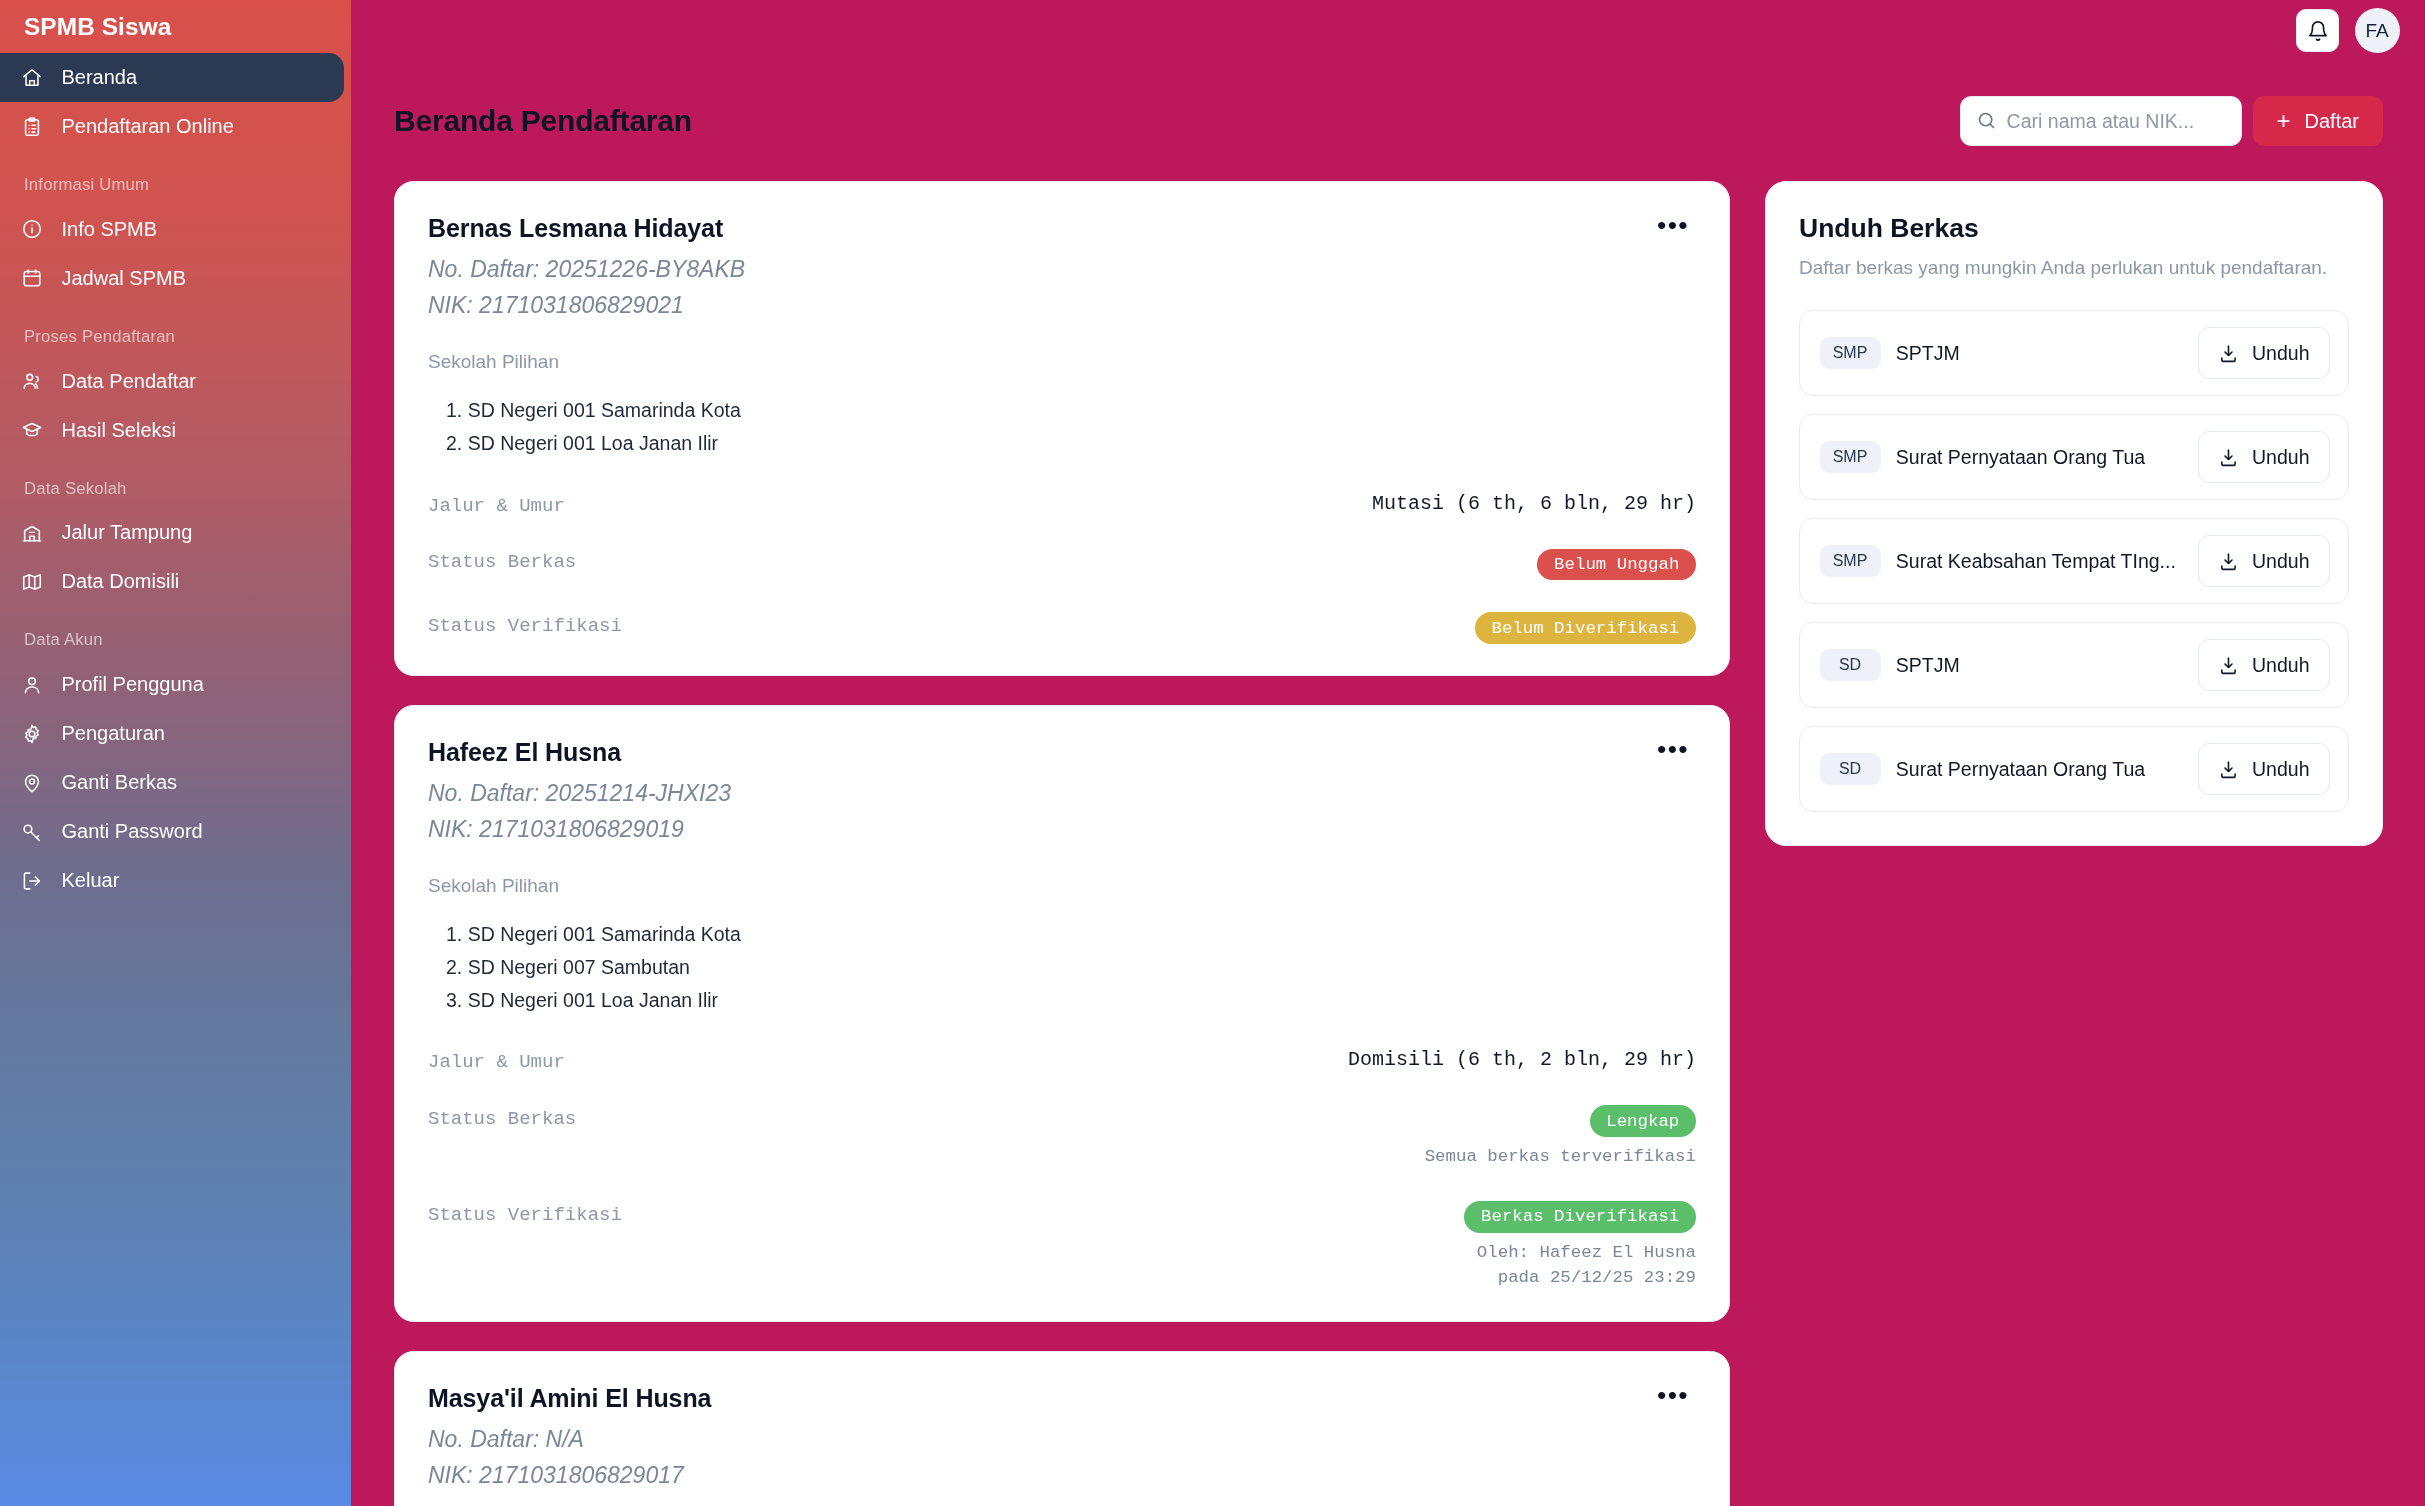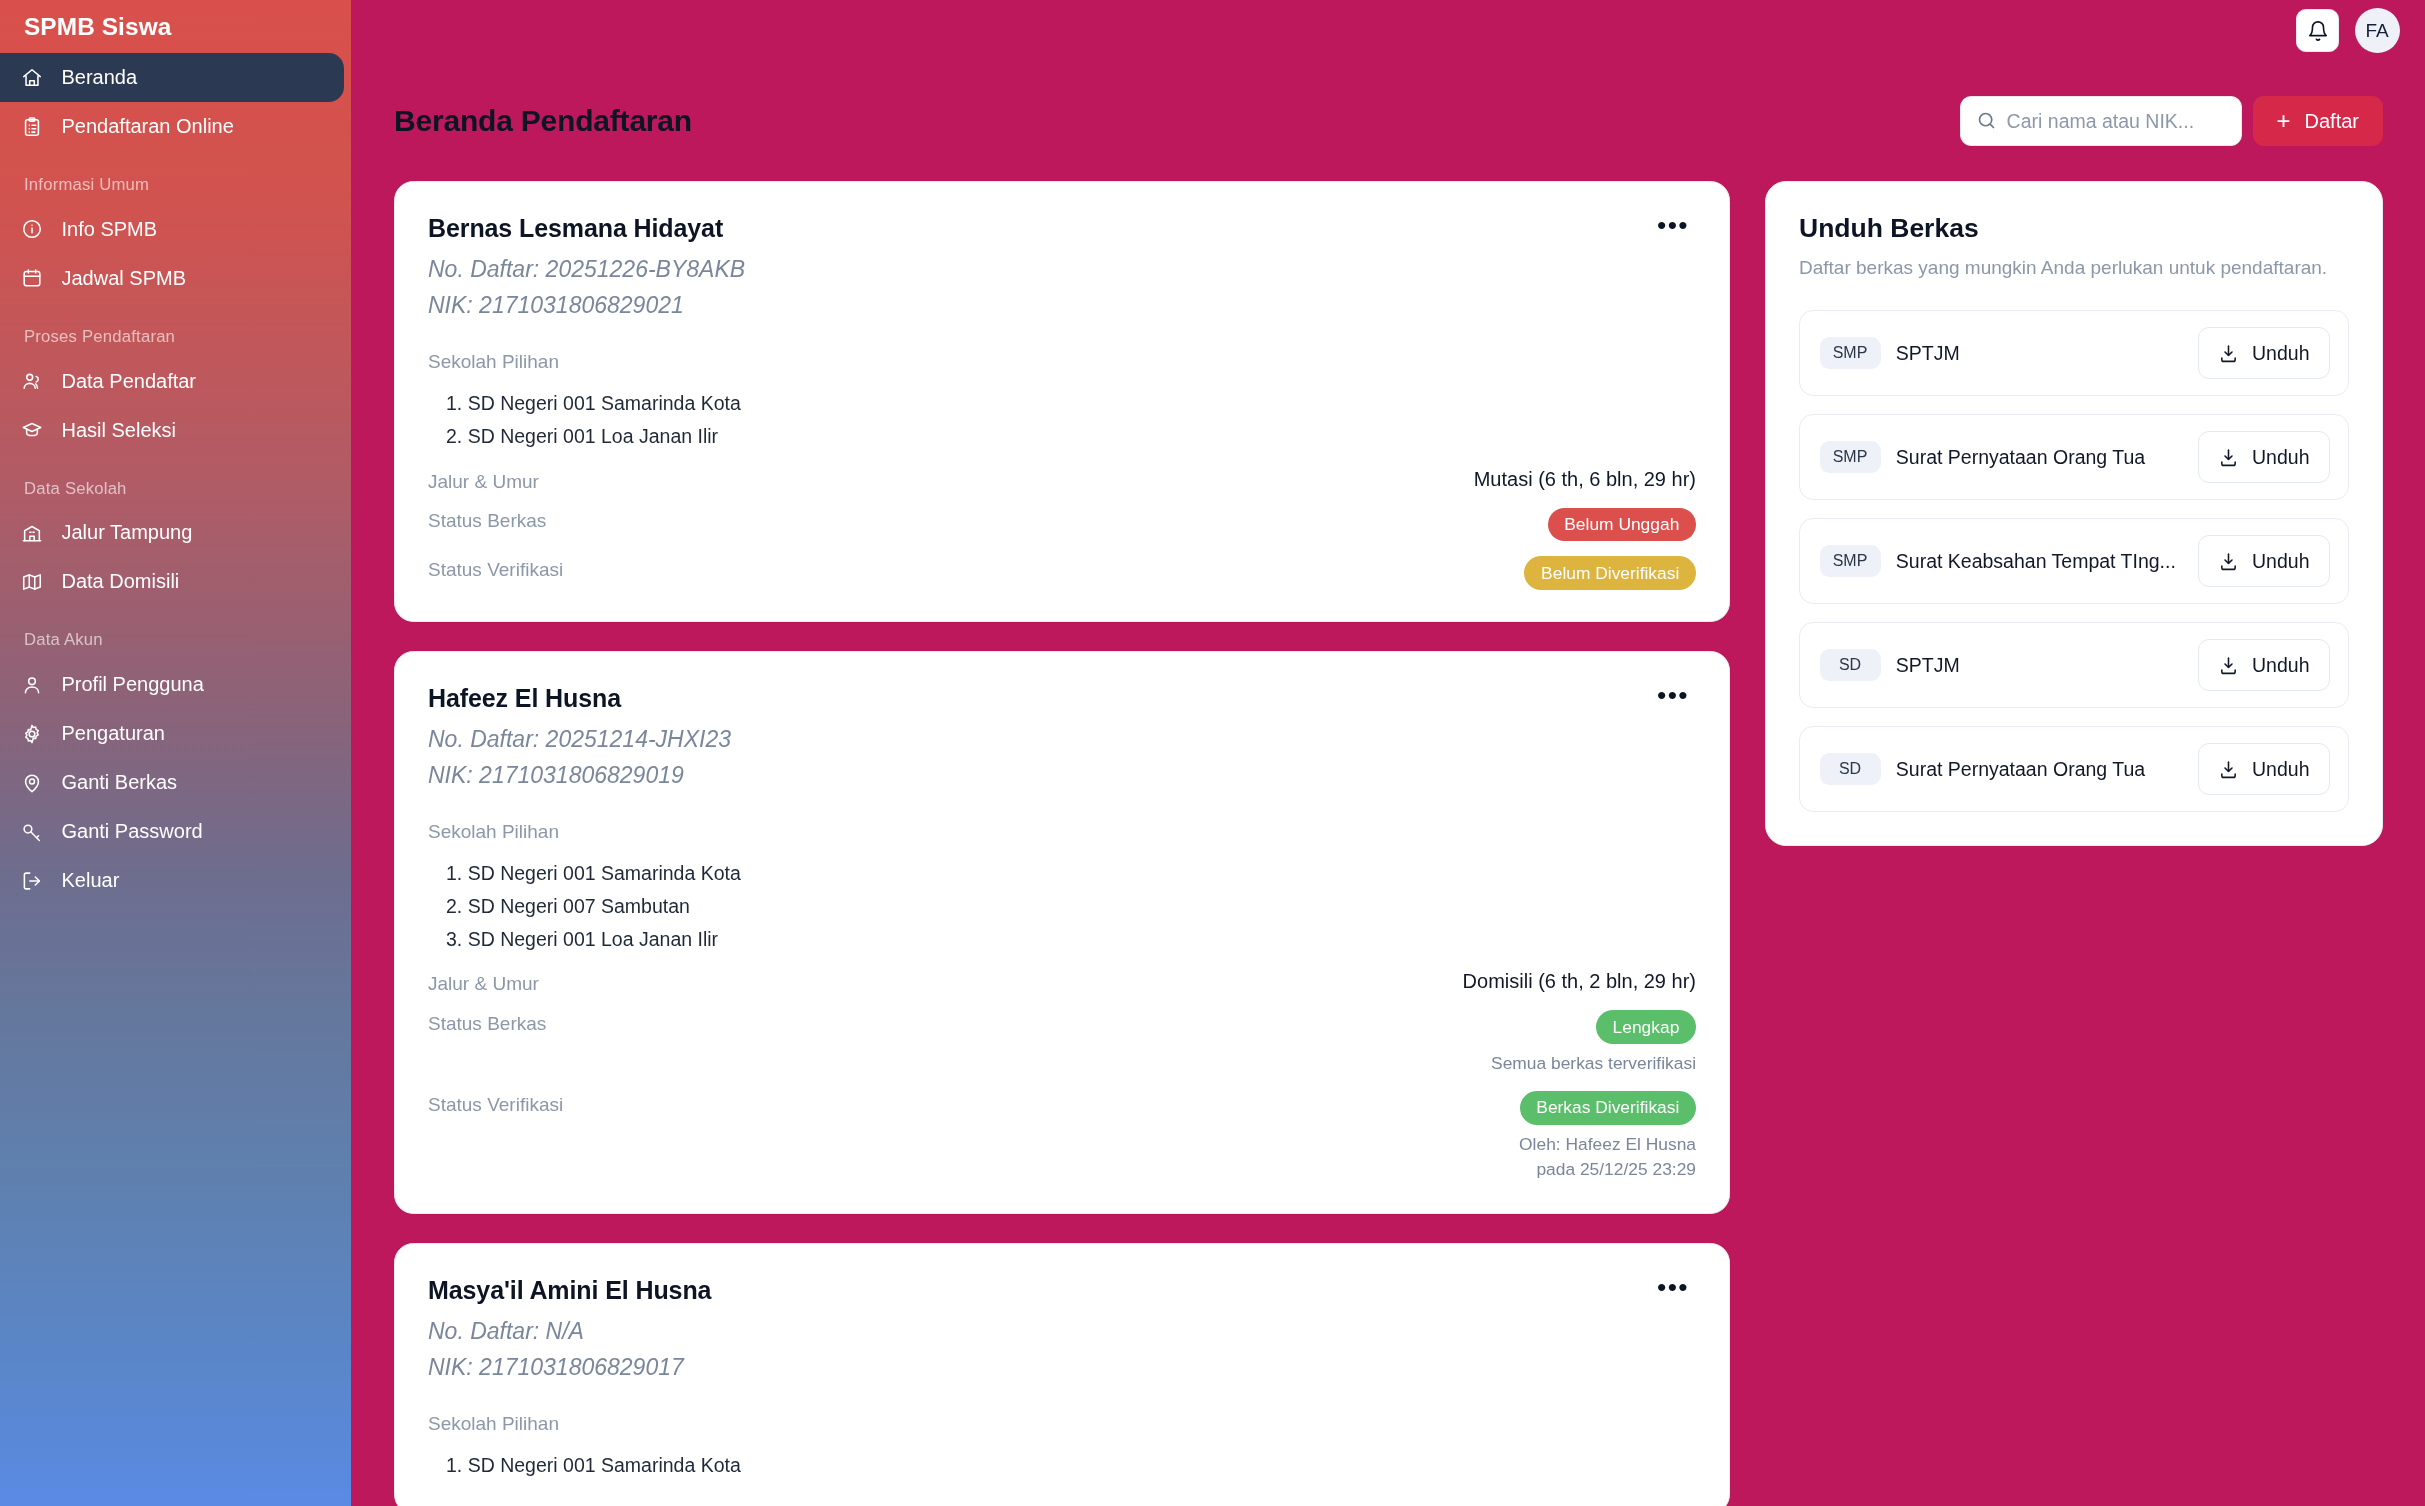--- a/index.html
+++ b/index.html
@@ -105,26 +105,26 @@
   .card-head { display: flex; align-items: flex-start; justify-content: space-between; }
   .stu-name { font-size: 25px; font-weight: bold; color: #0d1424; letter-spacing: -0.1px; }
   .dots-btn {
     background: none; border: none; cursor: pointer; color: #0d1424;
     font-size: 26.5px; line-height: 14px; letter-spacing: 1.4px; padding: 4.2px 7px;
     font-family: inherit;
   }
   .stu-meta { font-size: 23px; color: #7a8699; margin-top: 9.8px; line-height: 1.45; font-style: italic; }
 
   .sec-label { font-size: 19px; color: #8c97a8; margin-top: 29px; }
-  .school-list { list-style: none; margin-top: 14px; }
+  .school-list { list-style: none; margin-top: 21px; }
   .school-list li { font-size: 19.5px; color: #1f2937; padding: 4.9px 0 4.9px 18px; }
 
   .kv-row {
     display: flex; align-items: flex-start; justify-content: space-between;
-    margin-top: 15px; 
+    margin-top: 32px;  font-family: Liberation Mono, monospace;
   }
   .kv-key { font-size: 19px; color: #8c97a8; padding-top: 2.8px; }
   .kv-val { font-size: 20px; color: #111827; text-align: right; }
   .kv-right { display: flex; flex-direction: column; align-items: flex-end; gap: 7px; }
 
   .badge {
     display: inline-block; border-radius: 697px; color: #fff;
     font-size: 17.4px; padding: 6.3px 16.7px; white-space: nowrap;
   }
   .badge.red    { background: #db4f4c; }

